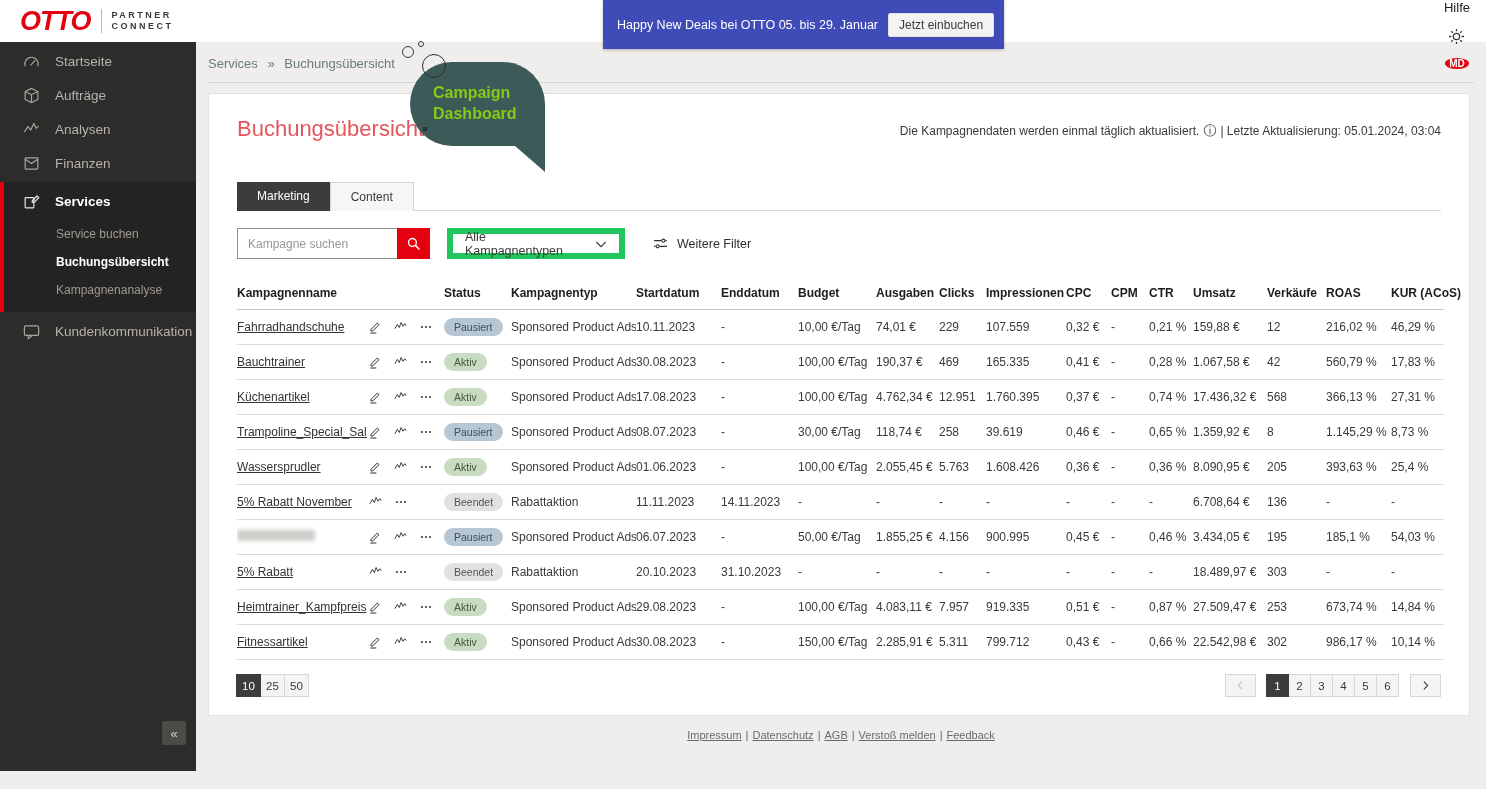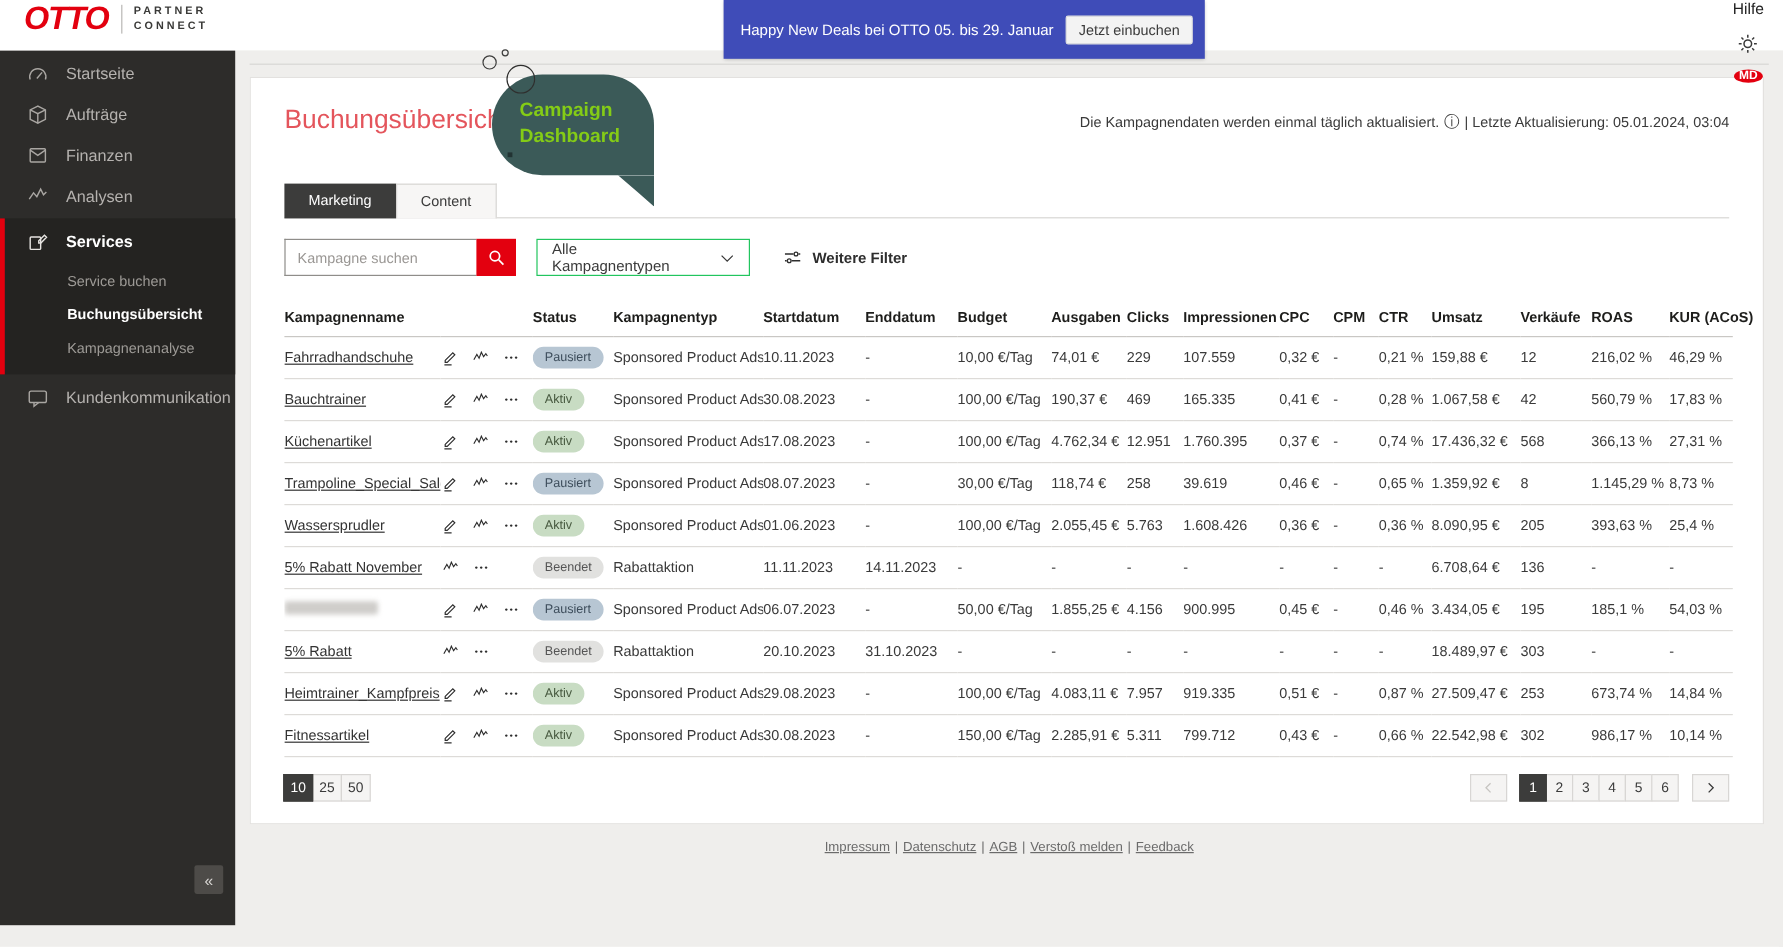--- a/index.html
+++ b/index.html
@@ -11,21 +11,21 @@
     --card-border:#e3e1df;
     --line:#d8d6d4;
     --txt:#3a3a3a;
   }
   *{margin:0;padding:0;box-sizing:border-box;}
   html,body{width:1486px;height:789px;overflow:hidden;}
   body{font-family:"Liberation Sans",sans-serif;background:var(--page-bg);color:var(--txt);position:relative;}
   svg{display:block;}
 
   
-  .topbar{position:absolute;top:0;left:0;width:1486px;height:42px;background:#fff;z-index:30;display:flex;align-items:flex-start;}
+  .topbar{position:absolute;top:0;left:0;width:1486px;height:42px;background:#fff;z-index:30;display:flex;align-items:center;}
   .logo-wrap{display:flex;align-items:center;gap:10px;padding-left:20px;}
   .otto-logo{font-style:italic;font-weight:bold;font-size:27px;color:var(--brand-red);letter-spacing:-1px;}
   .logo-div{width:1px;height:24px;background:#b9b7b5;}
   .logo-sub{font-size:9px;font-weight:bold;letter-spacing:2.5px;color:#3a3a38;line-height:1.25;}
   .banner{position:absolute;left:603px;top:0;height:49px;background:var(--banner-blue);display:flex;align-items:center;gap:10px;padding:0 10px 0 14px;box-shadow:0 1px 3px rgba(0,0,0,.25);}
   .banner-text{color:#fff;font-size:12.5px;}
   .banner-btn{background:#f3f3f3;border:1px solid #e0e0e0;border-radius:2px;color:#3a3a3a;font-size:12px;padding:4px 10px;font-family:inherit;cursor:pointer;}
   .top-right{position:absolute;right:16px;top:0;height:42px;display:flex;align-items:center;gap:12px;flex-direction:column;}
   .hilfe{font-size:13px;color:#222;cursor:pointer;}
   .gear{color:#3a3a3a;cursor:pointer;}
@@ -61,22 +61,22 @@
   .tab{font-size:12px;padding:7px 20px;margin-bottom:-1px;cursor:pointer;}
   .tab.active{background:#3c3c3b;color:#fff;}
   .tab.inactive{background:#f7f6f5;border:1px solid var(--line);border-bottom:none;color:#3a3a3a;}
 
   
   .filterrow{display:flex;align-items:center;margin-top:17px;}
   .search-wrap{display:flex;}
   .search-input{width:160px;height:31px;border:1px solid #8f8d8a;border-right:none;padding:0 10px;font-size:12px;font-family:inherit;color:#3a3a3a;outline:none;}
   .search-input::placeholder{color:#9a9794;}
   .search-btn{width:33px;height:31px;background:var(--brand-red);border:none;display:flex;align-items:center;justify-content:center;cursor:pointer;}
-  .dropdown{width:178px;height:31px;border:1px solid #22c55e;margin-left:17px;display:flex;align-items:center;justify-content:space-between;padding:0 10px 0 12px;font-size:12.5px;cursor:pointer;background:#fff;gap:16px;}
-  .more-filters{display:flex;align-items:center;gap:8px;margin-left:27px;font-size:12.5px;cursor:pointer;color:#2e2e2e;font-weight:bold;}
+  .dropdown{width:178px;height:31px;border:6px solid #22c55e;margin-left:17px;display:flex;align-items:center;justify-content:space-between;padding:0 10px 0 12px;font-size:12.5px;cursor:pointer;background:#fff;gap:16px;}
+  .more-filters{display:flex;align-items:center;gap:8px;margin-left:27px;font-size:12.5px;cursor:pointer;color:#2e2e2e;}
 
   
   .ctable{width:100%;border-collapse:collapse;table-layout:fixed;margin-top:18px;font-size:12px;}
   .ctable th{font-size:12px;font-weight:bold;color:#1d1d1b;text-align:left;padding:9px 6px 9px 0;border-bottom:1px solid #c9c7c4;white-space:nowrap;}
   .ctable td{padding:0 6px 0 0;height:34px;border-bottom:1px solid #dddbd8;color:#3a3a3a;white-space:nowrap;overflow:hidden;}
   .camp-link{color:#333;text-decoration:underline;cursor:pointer;}
   .redacted{display:inline-block;width:78px;height:11px;background:#cfcdca;border-radius:2px;filter:blur(2px);}
   .actions{display:flex;align-items:center;gap:9px;height:34px;}
   .act-ic{color:#2e2e2e;cursor:pointer;display:flex;align-items:center;}
   .pill{display:inline-block;font-size:10.5px;padding:3px 10px;border-radius:10px;}
@@ -151,33 +151,33 @@
       <svg viewBox="0 0 24 24" width="19" height="19" fill="none" stroke="currentColor" stroke-width="1.5">
           <path d="M12 3L4 7v10l8 4 8-4V7z"></path>
           <path d="M4 7l8 4 8-4M12 11v10"></path>
         </svg>
     </span>
     <span class="side-label">Aufträge</span>
   </div>
   <div class="side-item">
     <span class="side-ico">
       <svg viewBox="0 0 24 24" width="19" height="19" fill="none" stroke="currentColor" stroke-width="1.5">
+          <polyline points="3 15 7.5 8.5 11 12.5 15 4.5 18 10.5 21 7.5"></polyline>
+        </svg>
+    </span>
+    <span class="side-label">Analysen</span>
+  </div>
+  <div class="side-item">
+    <span class="side-ico">
+      <svg viewBox="0 0 24 24" width="19" height="19" fill="none" stroke="currentColor" stroke-width="1.5">
           <rect x="4" y="5" width="16" height="14" rx="1"></rect>
           <path d="M4 6.5l8 5.5 8-5.5"></path>
         </svg>
     </span>
     <span class="side-label">Finanzen</span>
-  </div>
-  <div class="side-item">
-    <span class="side-ico">
-      <svg viewBox="0 0 24 24" width="19" height="19" fill="none" stroke="currentColor" stroke-width="1.5">
-          <polyline points="3 15 7.5 8.5 11 12.5 15 4.5 18 10.5 21 7.5"></polyline>
-        </svg>
-    </span>
-    <span class="side-label">Analysen</span>
   </div>
 
   <div class="side-section">
     <div class="side-item">
       <span class="side-ico">
         <svg viewBox="0 0 24 24" width="19" height="19" fill="none" stroke="currentColor" stroke-width="1.5">
             <rect x="4" y="7" width="11" height="13" rx="1"></rect>
             <path d="M13 11l6-6 2.2 2.2-6 6H13z"></path>
           </svg>
       </span>
@@ -197,20 +197,25 @@
           <path d="M8 17v4l5-4"></path>
         </svg>
     </span>
     <span class="side-label">Kundenkommunikation</span>
   </div>
 
   <div class="collapse-btn">«</div>
 </aside>
 
 <div class="main">
+  <div class="breadcrumb">
+    <span class="crumb">Services</span>
+    <span class="bc-sep">»</span>
+    <span>Buchungsübersicht</span>
+  </div>
   <hr class="bc-rule">
 
   <div class="card">
     <div class="card-head">
       <h1 class="page-title">Buchungsübersicht</h1>
       <div class="update-note">
         <span>Die Kampagnendaten werden einmal täglich aktualisiert.</span>
         <span class="info-ic">ⓘ</span>
         <span>| Letzte Aktualisierung: 05.01.2024, 03:04</span>
       </div>

